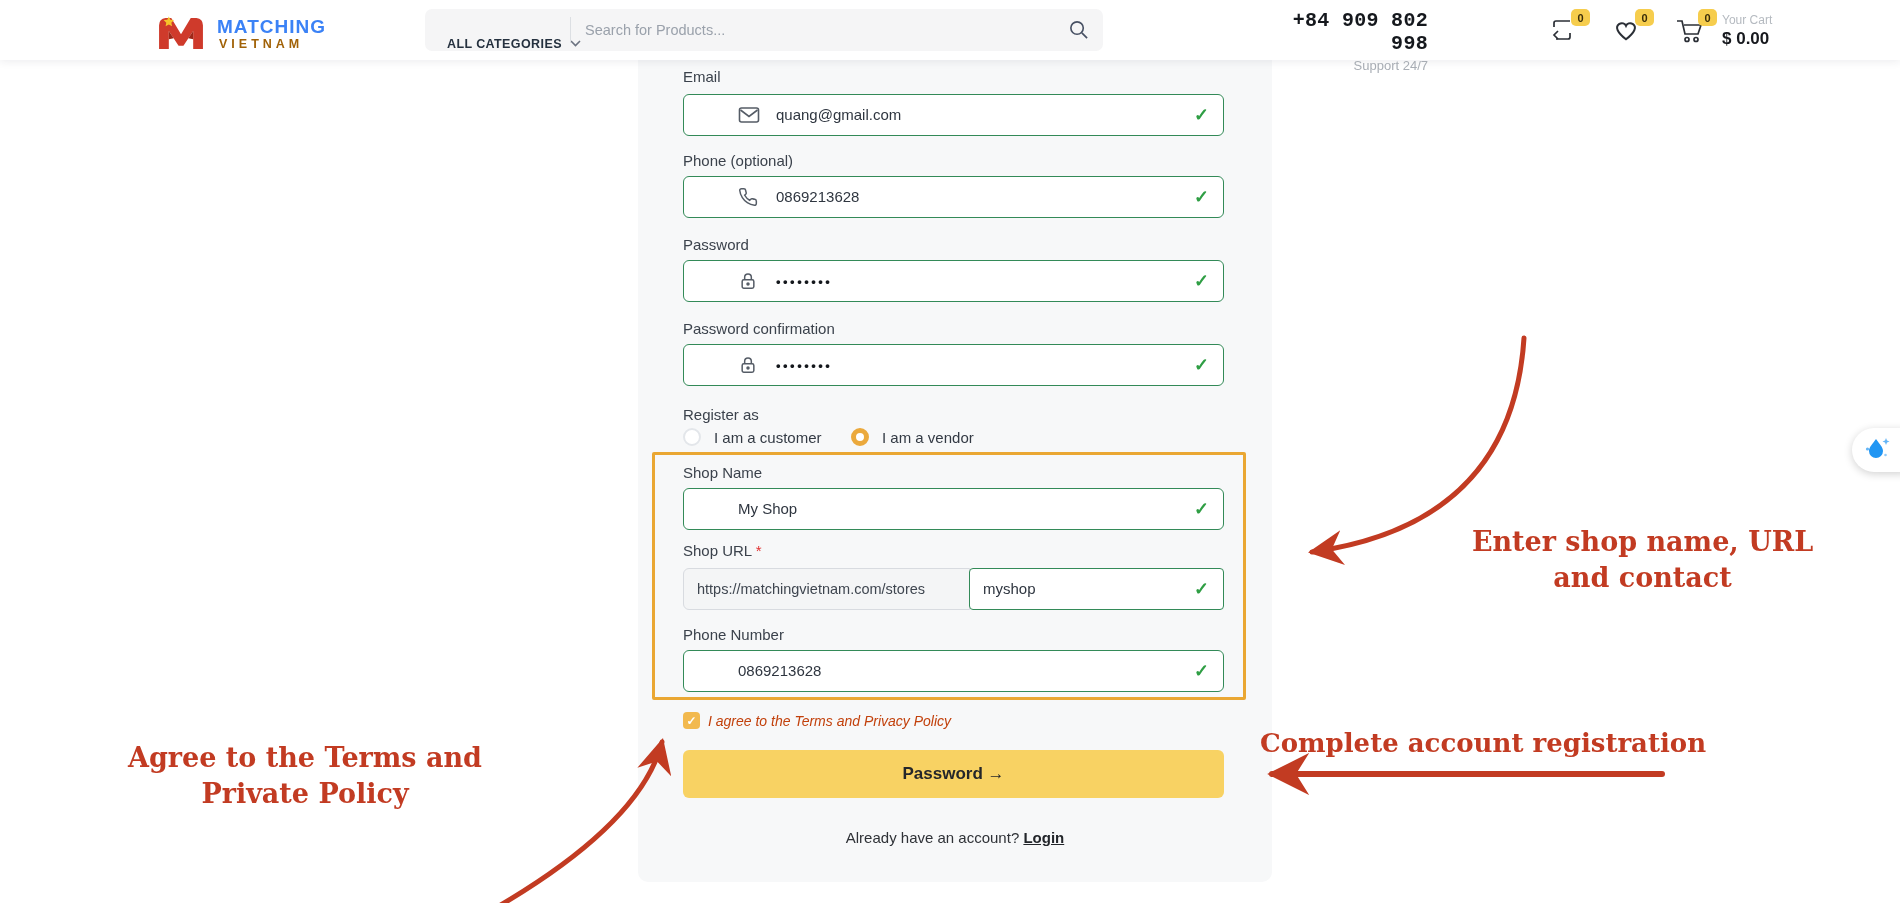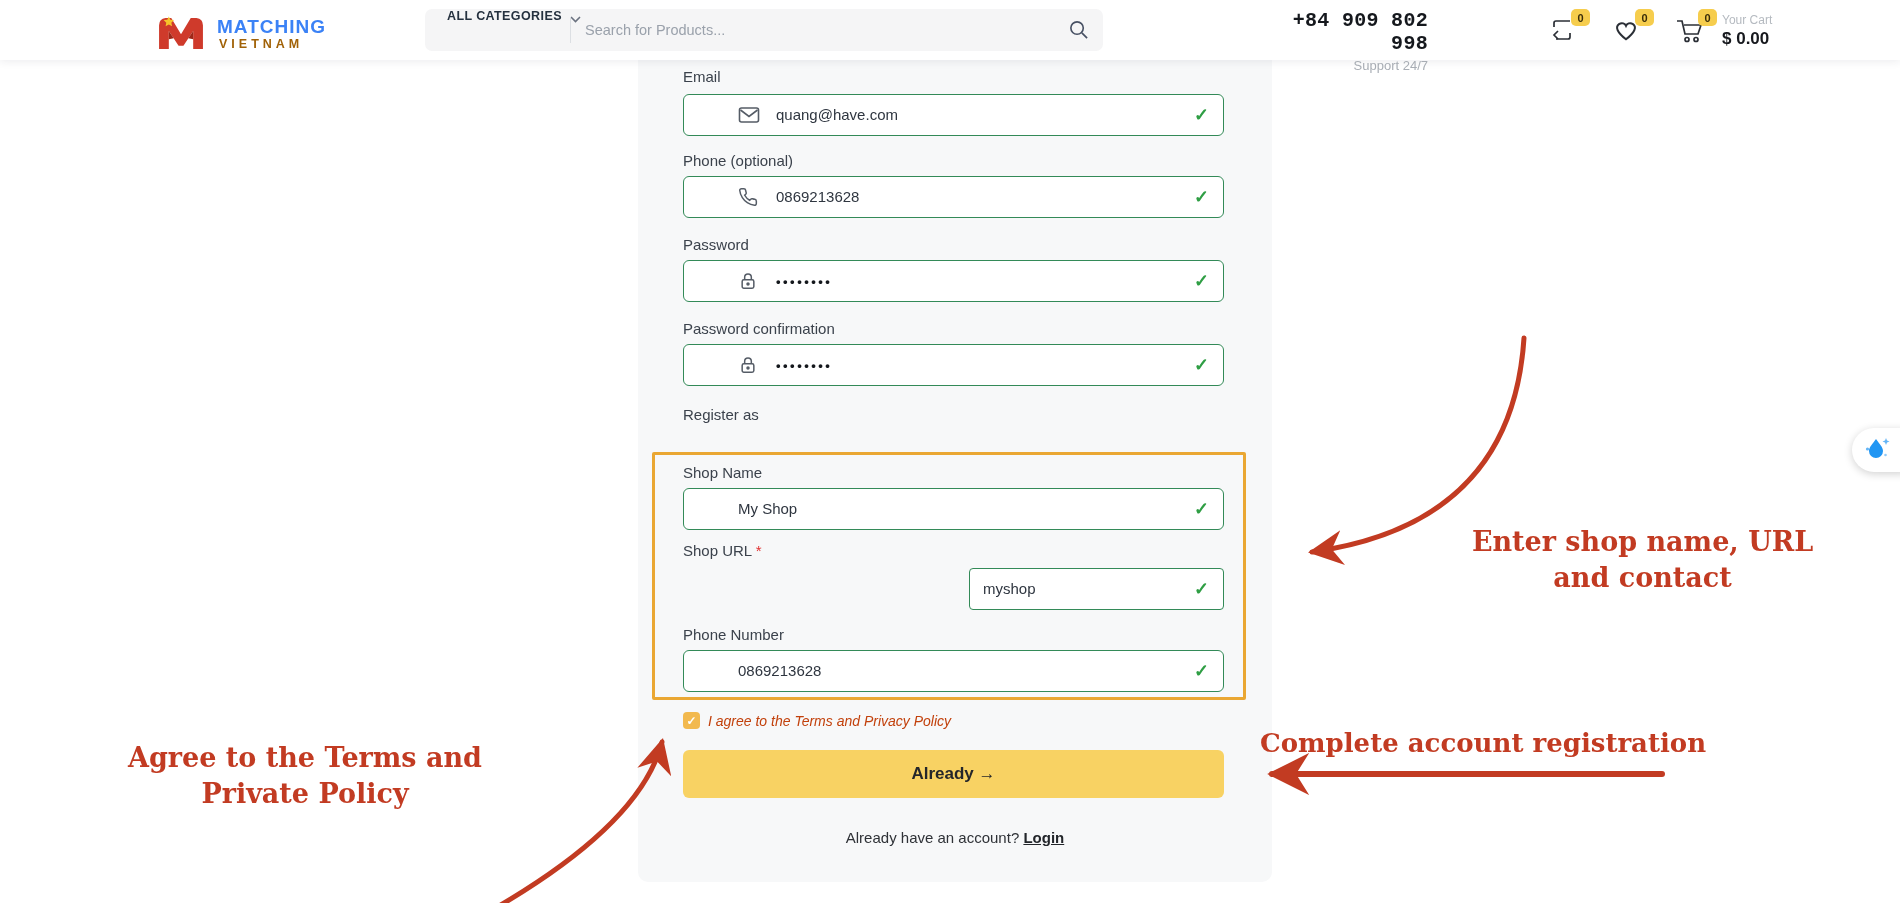--- a/index.html
+++ b/index.html
@@ -11,21 +11,21 @@
     box-shadow:0 2px 8px rgba(40,40,60,.08); z-index:30; }
   .logo-wrap { position:absolute; left:155px; top:7px; width:230px; height:48px; }
   .logo-mark { position:absolute; left:0; top:1px; }
   .brand-top { position:absolute; left:62px; top:9px; font-size:19px; font-weight:700;
     letter-spacing:1px; color:#3b82f6; }
   .brand-bottom { position:absolute; left:64px; top:30px; font-size:12.5px; font-weight:700;
     letter-spacing:4px; color:#a16207; }
 
   .searchbar { position:absolute; left:425px; top:9px; width:678px; height:42px;
     background:#f5f5f6; border-radius:7px; }
-  .cat-btn { position:absolute; left:10px; top:0; height:42px; display:flex; align-items:flex-start;
+  .cat-btn { position:absolute; left:10px; top:0; height:42px; display:flex; align-items:flex-end;
     gap:8px; padding:0 12px; cursor:pointer; }
   .cat-label { font-size:12.5px; font-weight:700; letter-spacing:.4px; color:#25313f; }
   .search-divider { position:absolute; left:145px; top:8px; width:1px; height:26px; background:#dcdfe3; }
   .search-input { position:absolute; left:160px; top:0; width:470px; height:42px; border:none;
     background:transparent; outline:none; font-size:14.5px; color:#374151;
     font-family:"Liberation Sans", sans-serif; }
   .search-input::placeholder { color:#9aa1ab; }
   .search-icon { position:absolute; right:14px; top:10px; }
 
   .phone-block { position:absolute; left:1248px; top:9px; width:180px; text-align:right; }
@@ -102,21 +102,21 @@
 <div class="card">
 
   <div class="f-label" style="top:8px;">Email</div>
   <div class="f-input" style="top:34px;">
     <span class="in-ico">
       <svg width="22" height="20" viewBox="0 0 22 20" fill="none" stroke="#555c66" stroke-width="1.6">
         <rect x="1.5" y="3" width="19" height="14" rx="2"></rect>
           <path d="M2.5 5 L11 11.5 L19.5 5"></path>
       </svg>
     </span>
-    <span class="f-value with-ico">quang@have.com</span>
+    <span class="f-value with-ico">quang@gmail.com</span>
     <span class="f-check">✓</span>
   </div>
 
   <div class="f-label" style="top:92px;">Phone (optional)</div>
   <div class="f-input" style="top:116px;">
     <span class="in-ico">
       <svg width="20" height="20" viewBox="0 0 24 24" fill="none" stroke="#555c66" stroke-width="1.8">
         <path d="M22 16.9v3a2 2 0 0 1-2.2 2 19.8 19.8 0 0 1-8.6-3.1 19.5 19.5 0 0 1-6-6A19.8 19.8 0 0 1 2.1 4.2 2 2 0 0 1 4.1 2h3a2 2 0 0 1 2 1.7c.1.96.4 1.9.7 2.8a2 2 0 0 1-.5 2.1L8 9.9a16 16 0 0 0 6 6l1.3-1.3a2 2 0 0 1 2.1-.5c.9.3 1.84.6 2.8.7a2 2 0 0 1 1.7 2z"></path>
       </svg>
     </span>
@@ -144,49 +144,60 @@
         <rect x="5" y="10" width="14" height="10" rx="2"></rect>
           <path d="M8 10 V7 a4 4 0 0 1 8 0 v3"></path>
           <circle cx="12" cy="15" r="1.2" fill="#555c66"></circle>
       </svg>
     </span>
     <span class="f-value with-ico pwd">••••••••</span>
     <span class="f-check">✓</span>
   </div>
 
   <div class="f-label" style="top:346px;">Register as</div>
+  <div class="radio-row">
+    <div class="radio-item" style="left:0;">
+      <span class="radio off"></span>
+      <span class="radio-label">I am a customer</span>
+    </div>
+    <div class="radio-item" style="left:168px;">
+      <span class="radio on"></span>
+      <span class="radio-label">I am a vendor</span>
+    </div>
+  </div>
 
   <div class="vendor-box"></div>
 
   <div class="f-label" style="top:404px;">Shop Name</div>
   <div class="f-input" style="top:428px;">
     <span class="f-value">My Shop</span>
     <span class="f-check">✓</span>
   </div>
 
   <div class="f-label" style="top:482px;">
     <span>Shop URL</span> <span class="req">*</span>
   </div>
+  <div class="url-prefix">https://matchingvietnam.com/stores</div>
   <div class="url-suffix">
     <span class="f-value" style="left:13px;">myshop</span>
     <span class="f-check">✓</span>
   </div>
 
   <div class="f-label" style="top:566px;">Phone Number</div>
   <div class="f-input" style="top:590px;">
     <span class="f-value">0869213628</span>
     <span class="f-check">✓</span>
   </div>
 
   <div class="terms-row">
     <span class="checkbox">✓</span>
     <span class="terms-text">I agree to the Terms and Privacy Policy</span>
   </div>
 
-  <button class="register-btn">Already →</button>
+  <button class="register-btn">Password →</button>
 
   <div class="login-row">
     <span>Already have an account? </span><span class="login-link">Login</span>
   </div>
 </div>
 
 <div class="header">
 
   <div class="logo-wrap">
     <span class="logo-mark">

